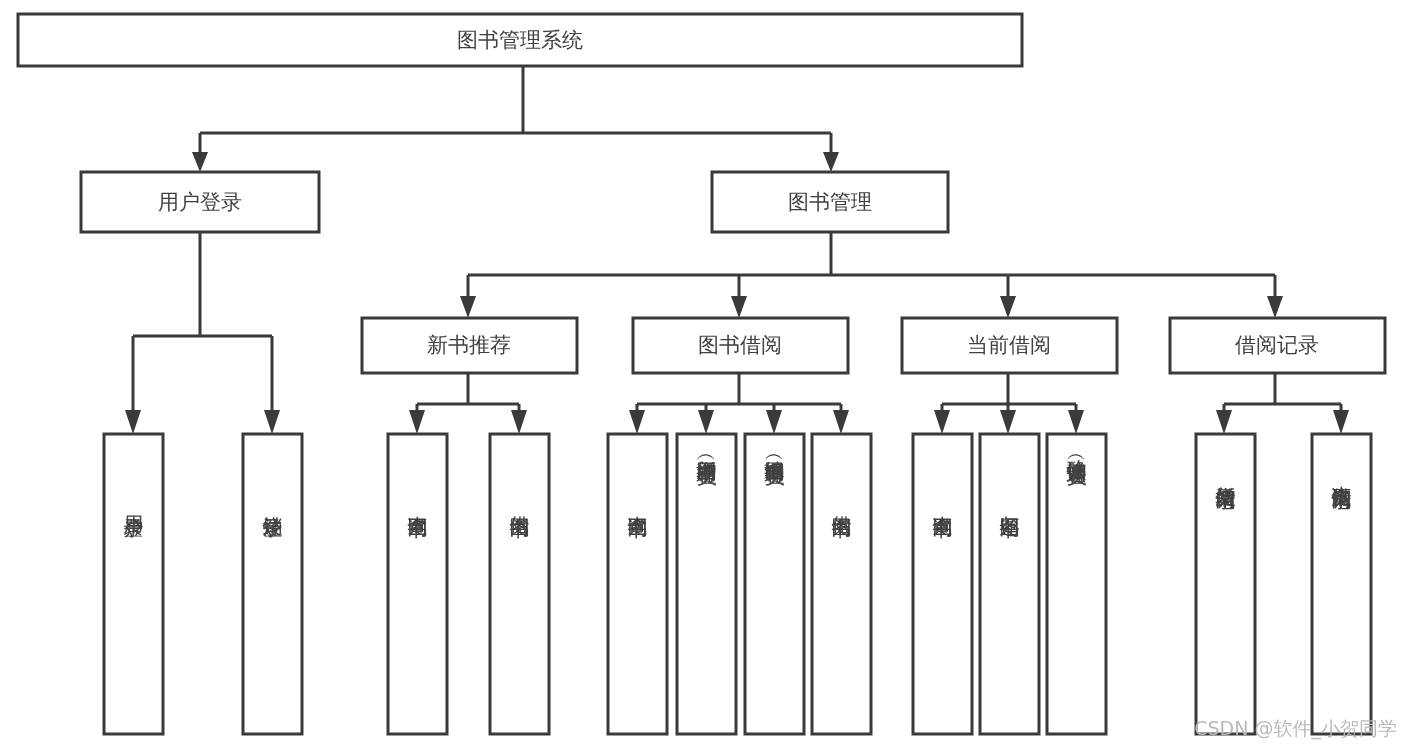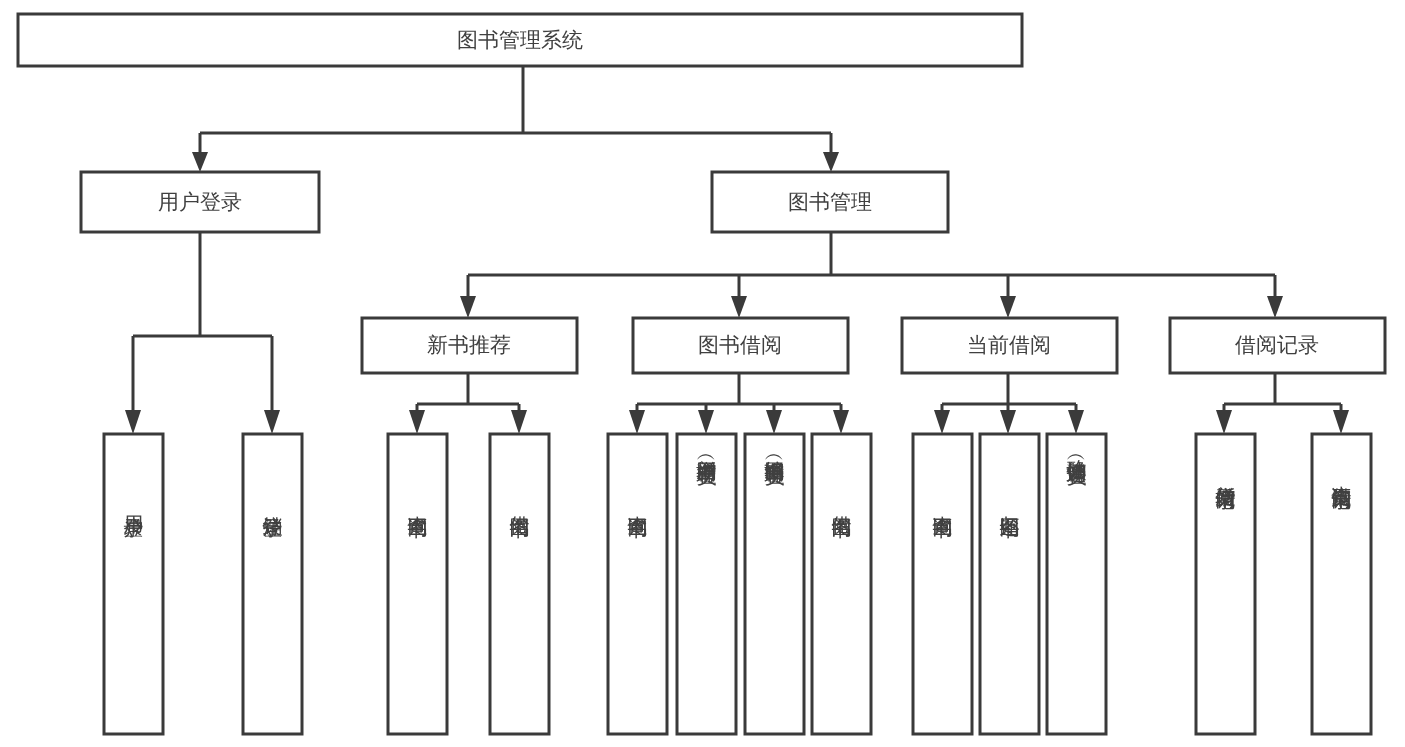--- a/index.html
+++ b/index.html
@@ -239,13 +239,14 @@
       <text class="node-label vertical" x="1226" y="470">新增借阅记录</text>
     </g>
 
     <g>
       <rect class="node-box" x="1312" y="434" width="59" height="300"></rect>
       <text class="node-label vertical" x="1342" y="470">查询借阅记录</text>
     </g>
 
   </svg>
 
+  <div class="watermark-text">CSDN @软件_小贺同学</div>
 </div>
 
 </body></html>

